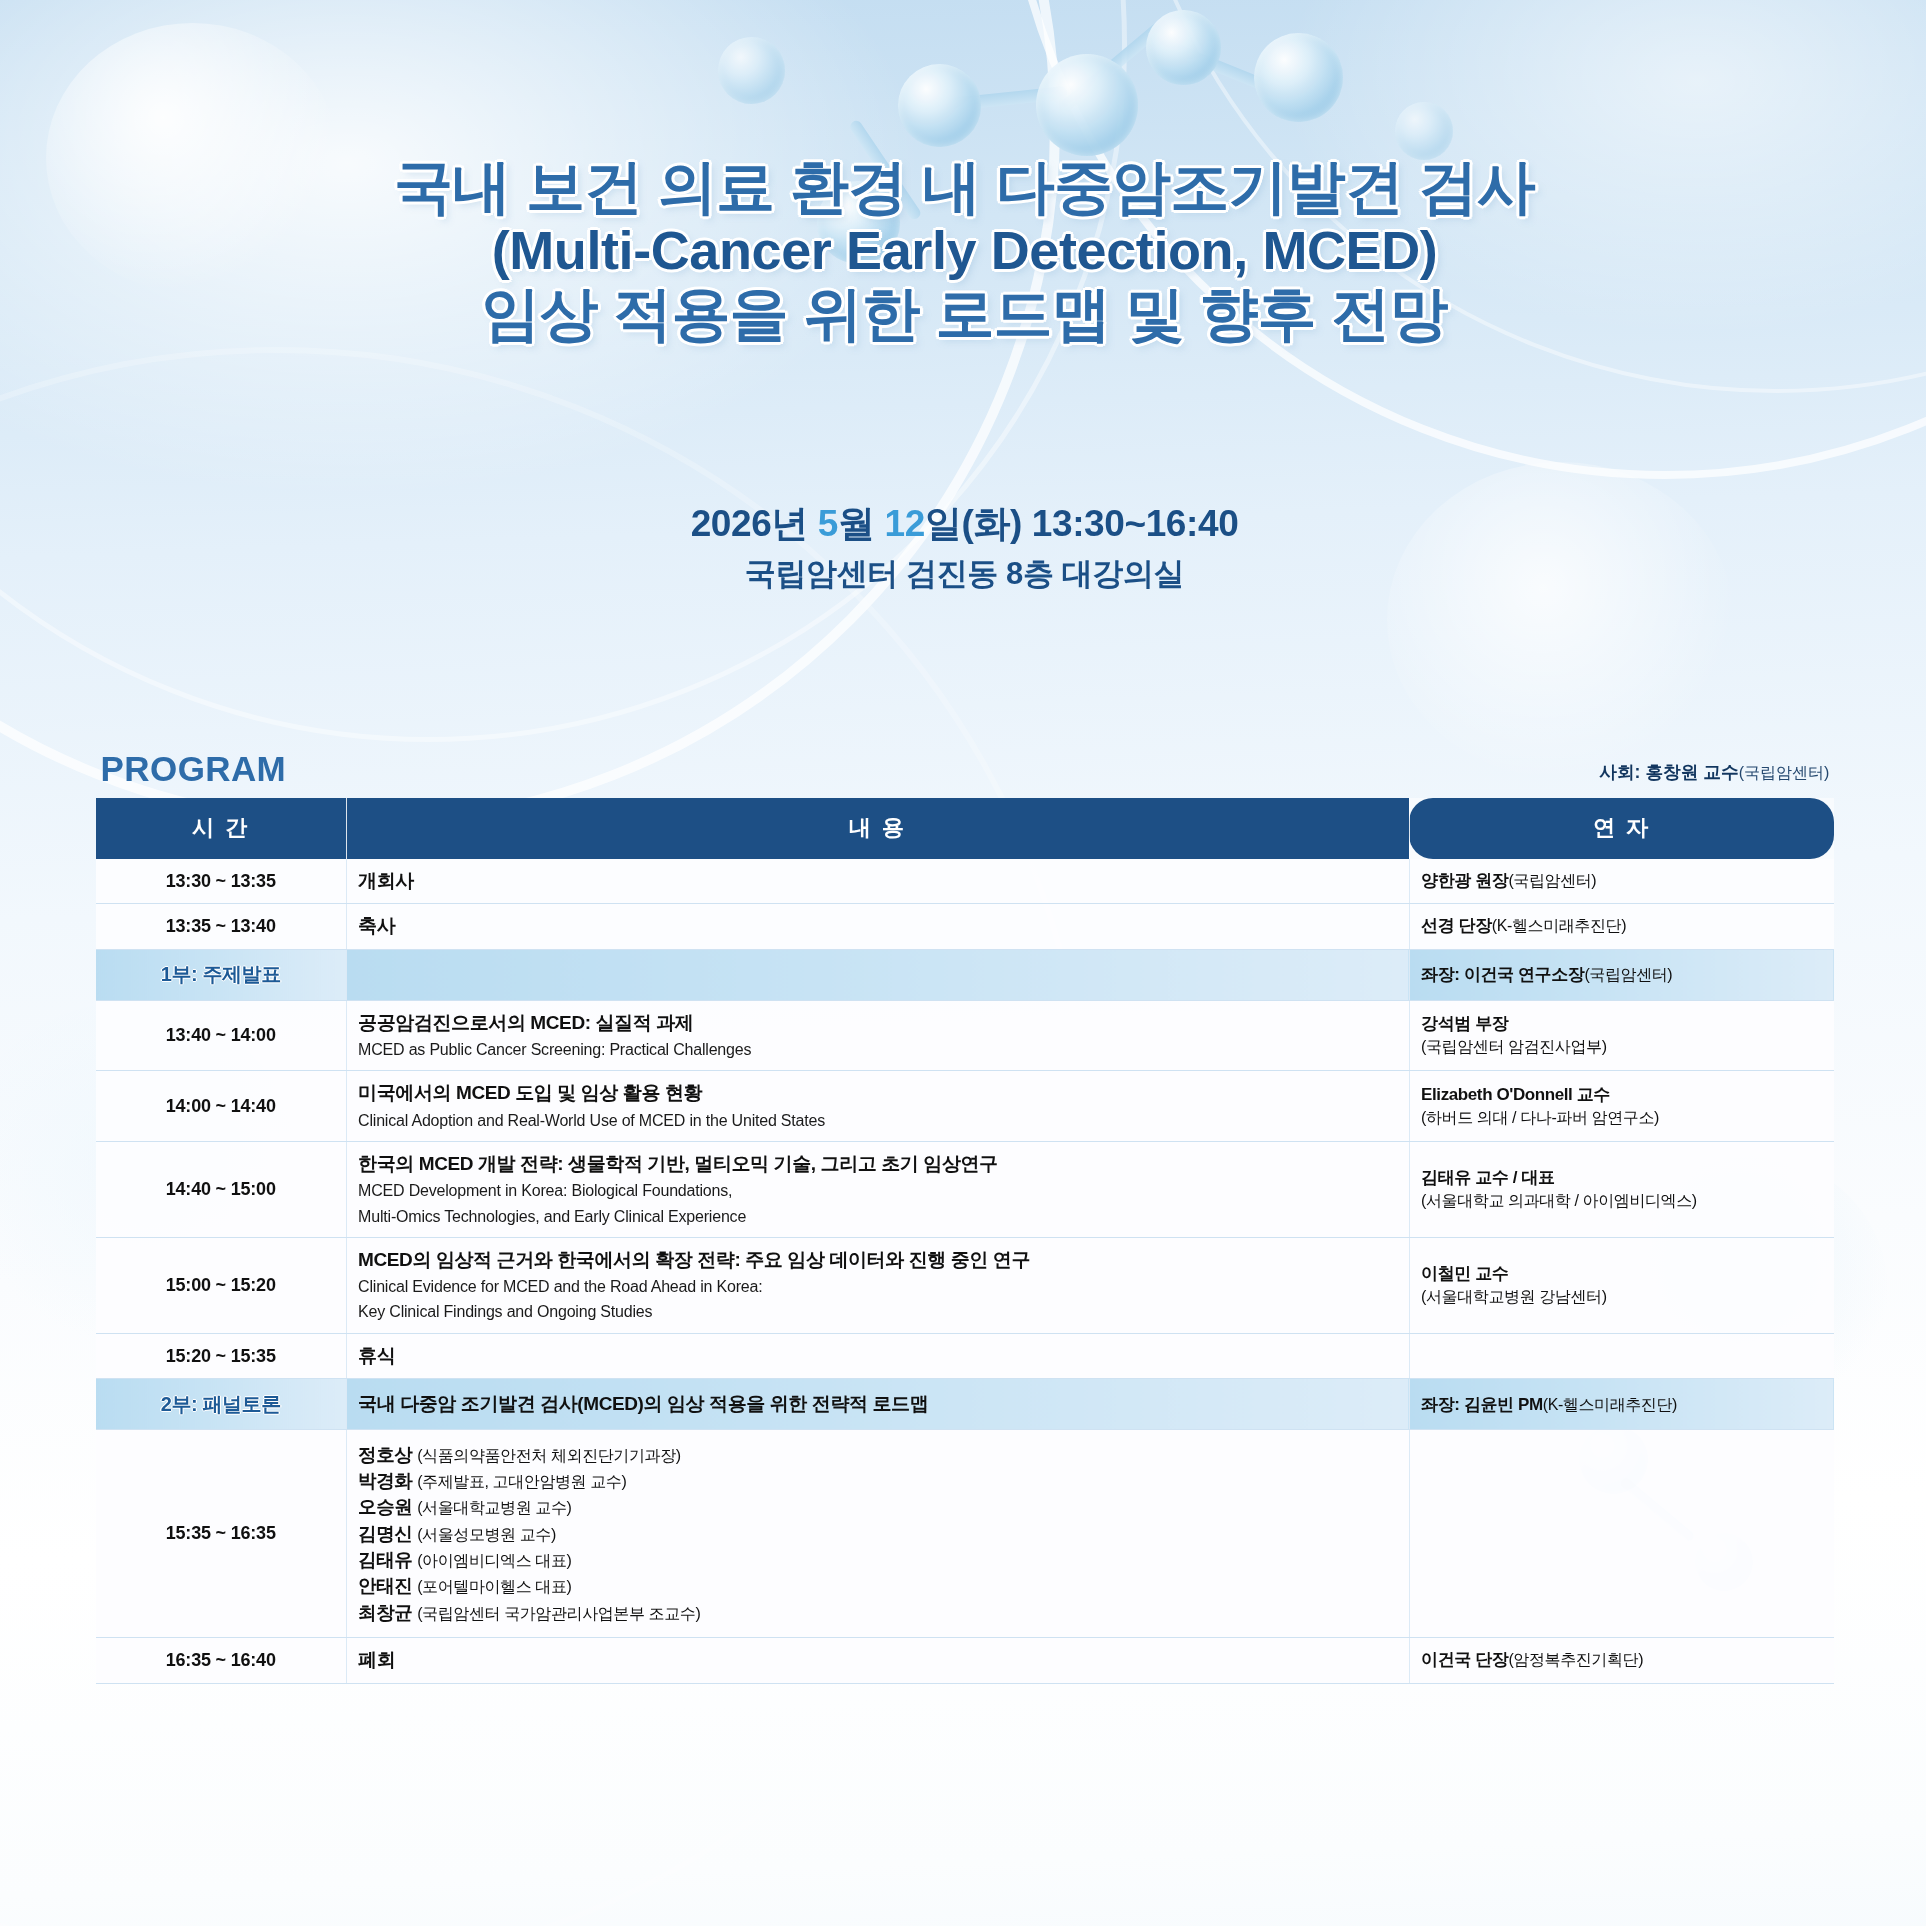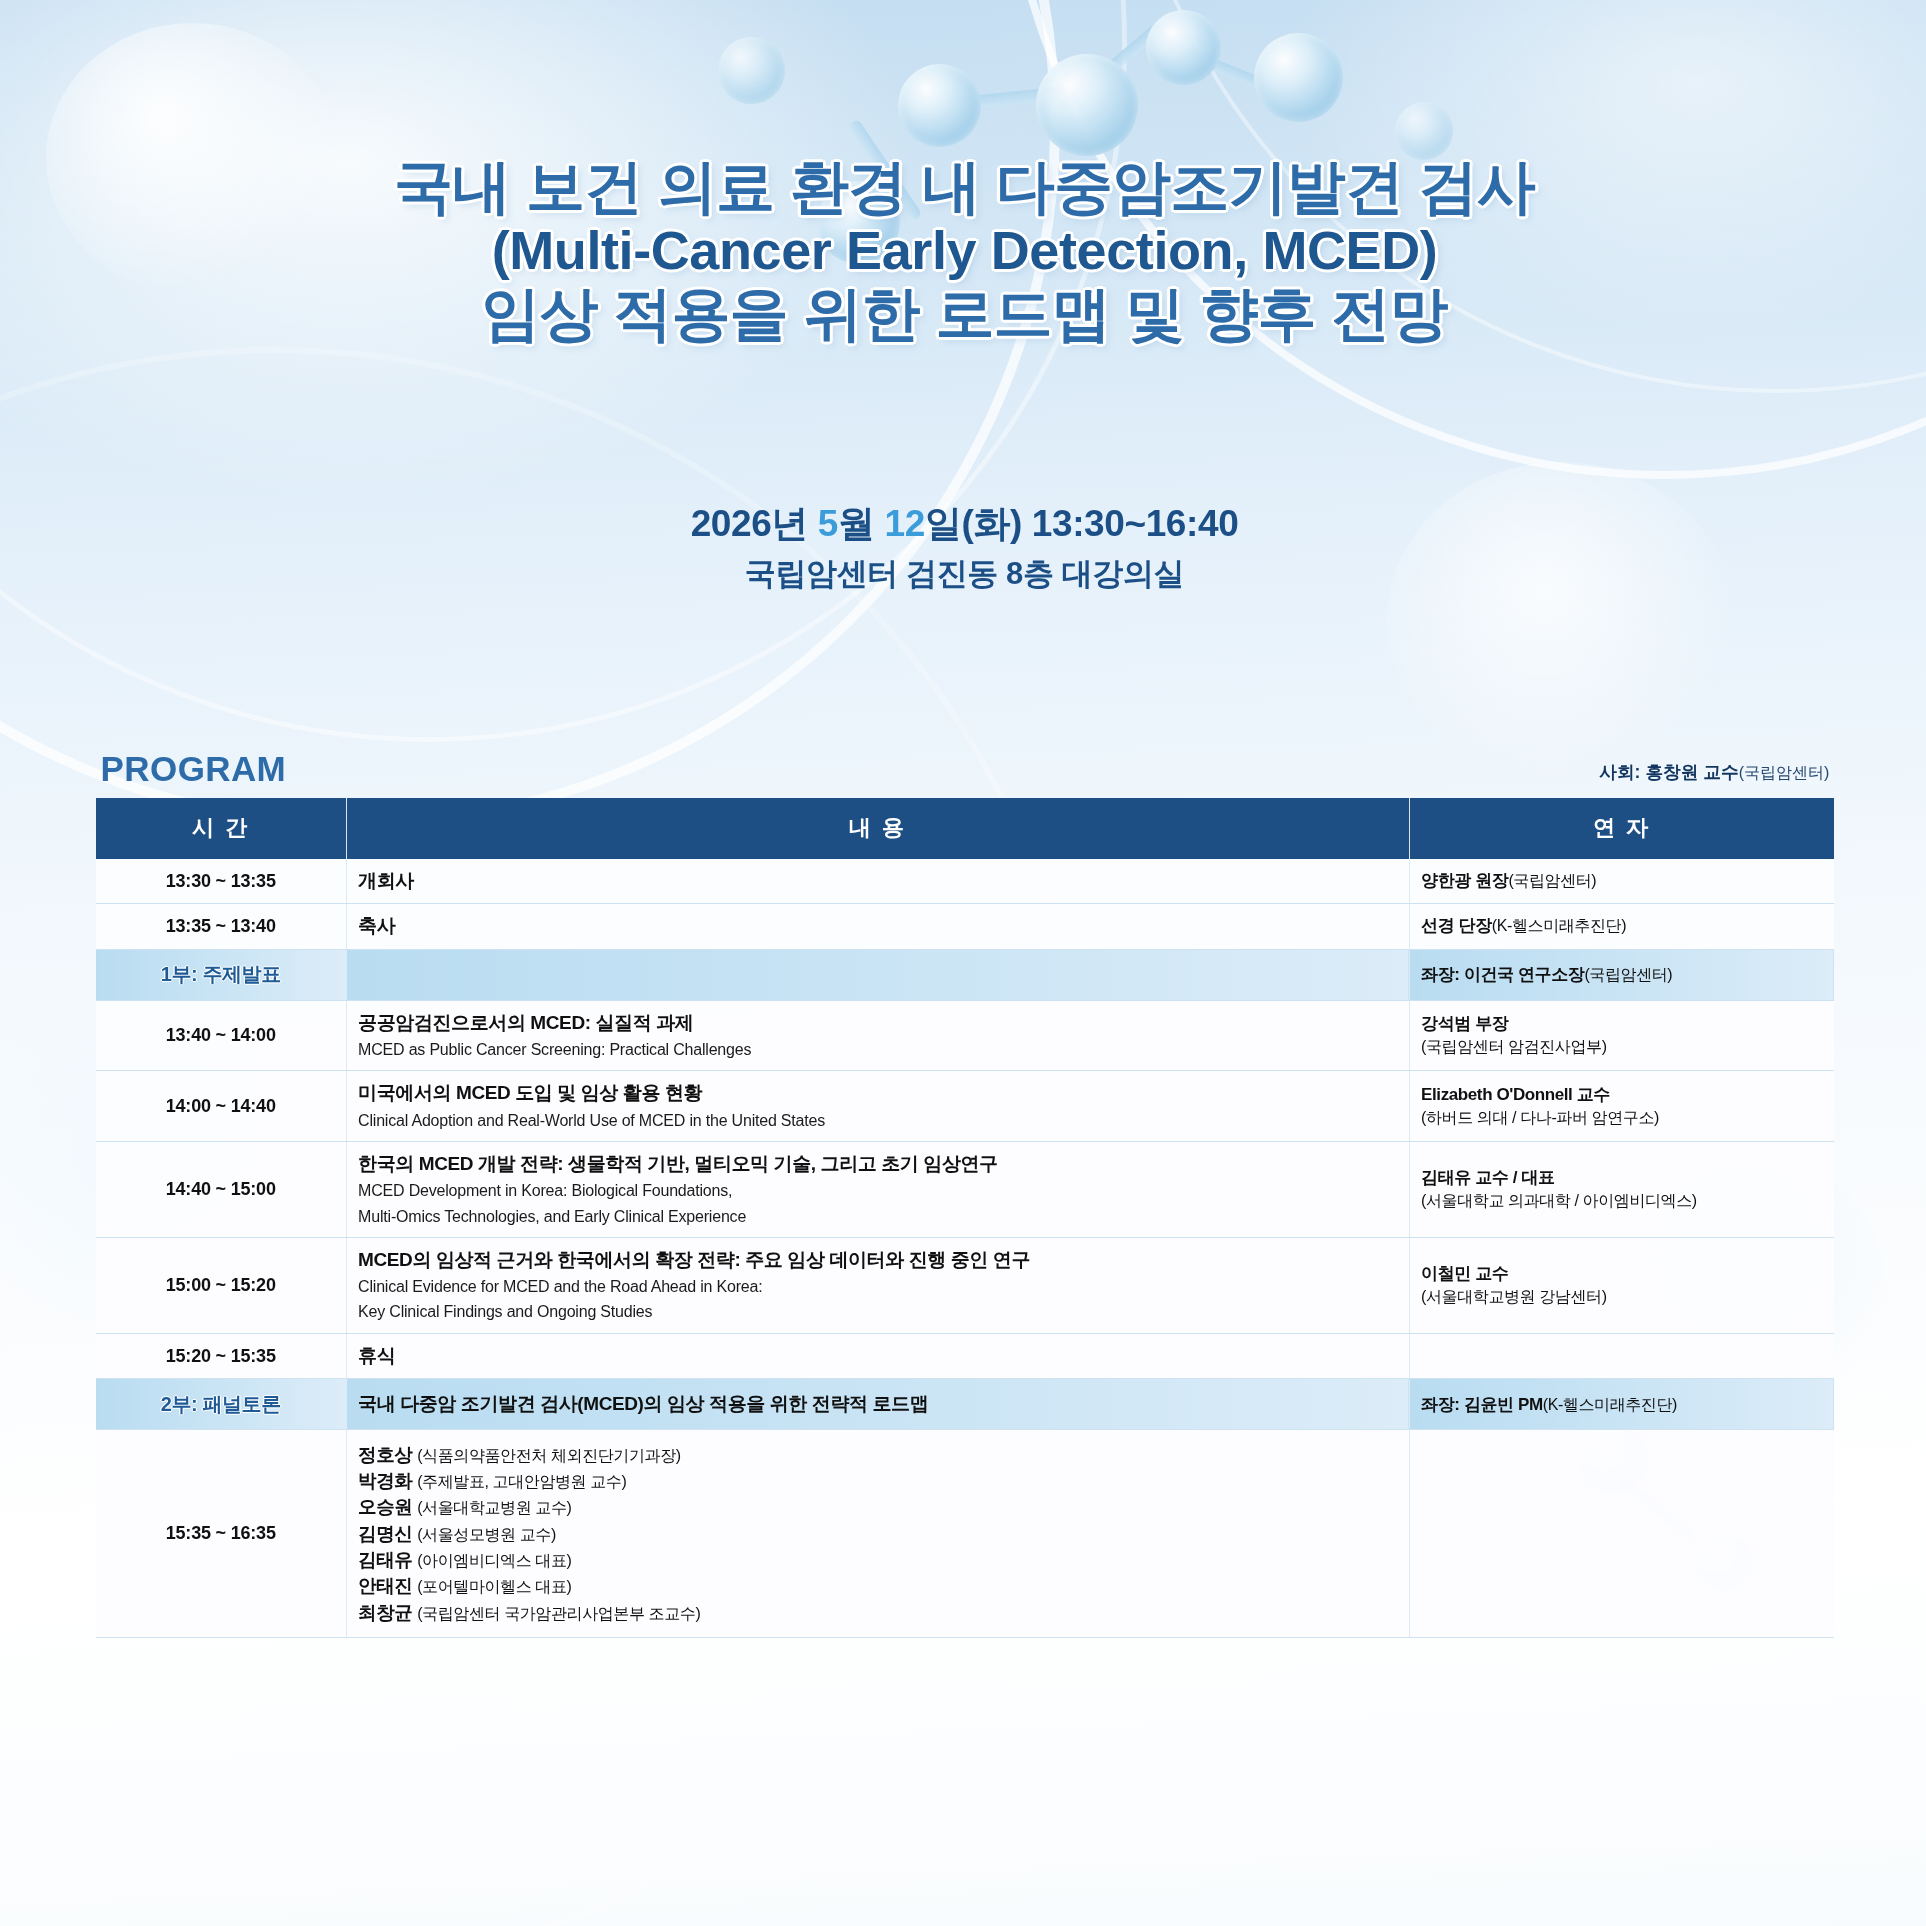--- a/index.html
+++ b/index.html
@@ -84,21 +84,21 @@
   table.prog col.c1{width:250px;}
   table.prog col.c2{width:1063px;}
   table.prog col.c3{width:425px;}
 
   thead th{
     background:#1d4f85;color:#ffffff;font-size:22.3px;font-weight:700;
     padding:13px 0;letter-spacing:2.3px;
     border-right:1.5px solid rgba(255,255,255,.85);
     height:35px;
   }
-  thead th:last-child{border-right:none;}
+  thead th:last-child{border-right:none;border-radius:24px;}
 
   tbody td{
     border-bottom:1.9px solid #cfe2f2;
     border-right:1.5px solid #dceaf6;
     background:rgba(252,253,255,.82);
     vertical-align:middle;
     padding:10px 11.6px;
   }
   tbody td:last-child{border-right:none;}
   tbody tr td:first-child{border-left:none;}
@@ -303,18 +303,27 @@
                 <li><span>박경화</span> <span class="aff">(주제발표, 고대안암병원 교수)</span></li>
                 <li><span>오승원</span> <span class="aff">(서울대학교병원 교수)</span></li>
                 <li><span>김명신</span> <span class="aff">(서울성모병원 교수)</span></li>
                 <li><span>김태유</span> <span class="aff">(아이엠비디엑스 대표)</span></li>
                 <li><span>안태진</span> <span class="aff">(포어텔마이헬스 대표)</span></li>
                 <li><span>최창균</span> <span class="aff">(국립암센터 국가암관리사업본부 조교수)</span></li>
               </ul>
             </td>
             <td></td>
           </tr>
+          <tr>
+            <td class="cell-time">16:35 ~ 16:40</td>
+            <td class="cell-main">
+              <span class="ko">폐회</span>
+            </td>
+            <td>
+              <div class="cell-spk"><span>이건국 단장</span><span class="inline-org">(암정복추진기획단)</span></div>
+            </td>
+          </tr>
         </tbody>
     </table>
   </div>
 
 </div>
 
 
 </body></html>

